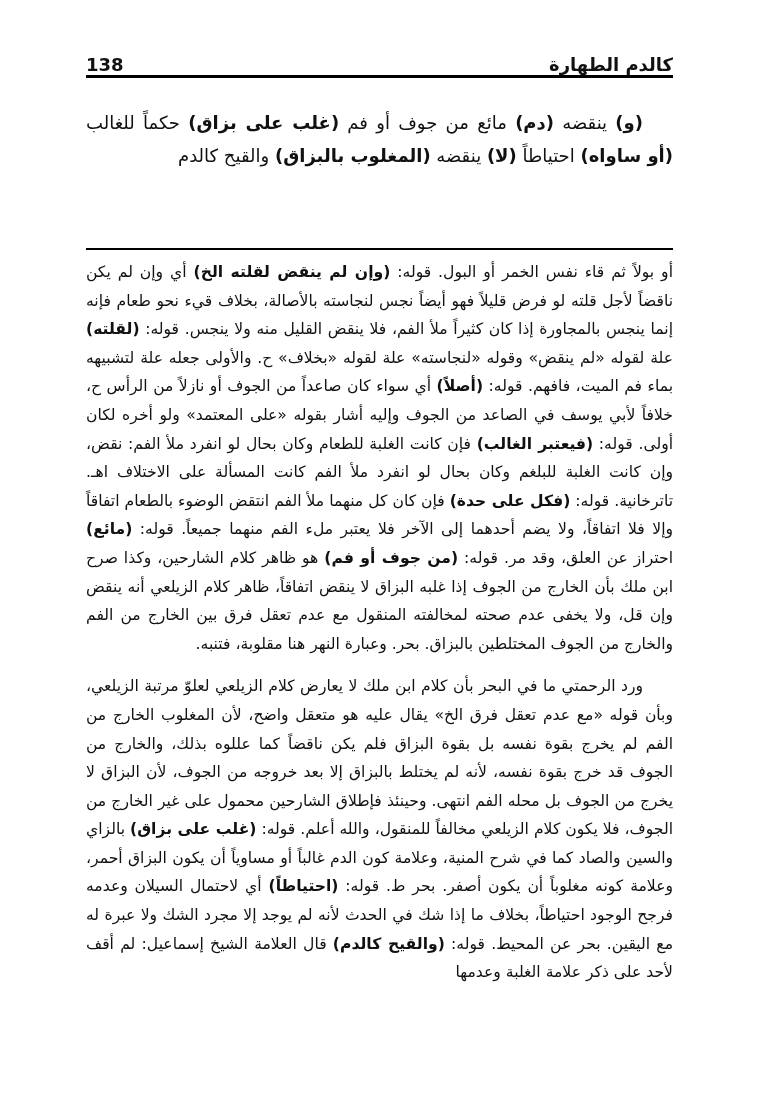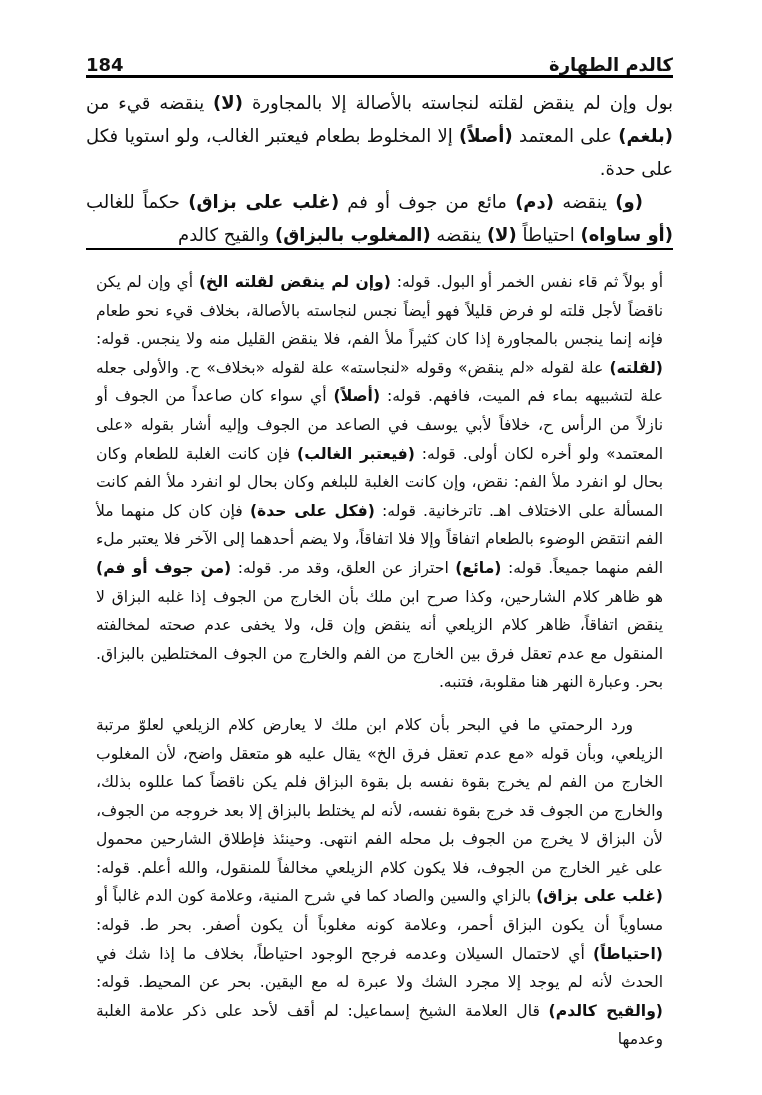--- a/index.html
+++ b/index.html
@@ -50,20 +50,21 @@
       width: 587px;
       font-size: 18px;
       line-height: 33px;
       text-align: justify;
       text-align-last: right;
     }
     .main-text p {
       margin: 0;
     }
     .main-text p.gap {
+      margin-top: 20px;
       text-indent: 30px;
     }
     .main-text .hl {
       font-weight: bold;
     }
     .divider {
       position: absolute;
       top: 248px;
       left: 0;
       width: 587px;
@@ -74,43 +75,42 @@
       position: absolute;
       top: 258px;
       left: 0;
       width: 587px;
       font-size: 15.6px;
       line-height: 28.6px;
       text-align: justify;
       text-align-last: right;
     }
     .commentary p {
-      margin: 10px;
+      margin: 0;
     }
     .commentary p.new-para {
       margin-top: 14px;
       text-indent: 30px;
     }
     .commentary .hl {
       font-weight: bold;
     }
   </style>
 </head>
 <body>
 
 <div class="page">
 
   <div class="running-header">
     <span>كالدم الطهارة</span>
-    <span>184</span>
+    <span>138</span>
   </div>
   <div class="header-rule"></div>
 
   <div class="main-text">
-    <p><span>بول وإن لم ينقض لقلته لنجاسته بالأصالة إلا بالمجاورة </span><span class="hl">(لا)</span><span> ينقضه قيء من </span><span class="hl">(بلغم)</span><span> على المعتمد </span><span class="hl">(أصلاً)</span><span> إلا المخلوط بطعام فيعتبر الغالب، ولو استويا فكل على حدة.</span></p>
     <p class="gap"><span class="hl">(و)</span><span> ينقضه </span><span class="hl">(دم)</span><span> مائع من جوف أو فم </span><span class="hl">(غلب على بزاق)</span><span> حكماً للغالب </span><span class="hl">(أو ساواه)</span><span> احتياطاً </span><span class="hl">(لا)</span><span> ينقضه </span><span class="hl">(المغلوب بالبزاق)</span><span> والقيح كالدم</span></p>
   </div>
 
   <div class="divider"></div>
 
   <div class="commentary">
     <p><span>أو بولاً ثم قاء نفس الخمر أو البول. قوله: </span><span class="hl">(وإن لم ينقض لقلته الخ)</span><span> أي وإن لم يكن ناقضاً لأجل قلته لو فرض قليلاً فهو أيضاً نجس لنجاسته بالأصالة، بخلاف قيء نحو طعام فإنه إنما ينجس بالمجاورة إذا كان كثيراً ملأ الفم، فلا ينقض القليل منه ولا ينجس. قوله: </span><span class="hl">(لقلته)</span><span> علة لقوله «لم ينقض» وقوله «لنجاسته» علة لقوله «بخلاف» ح. والأولى جعله علة لتشبيهه بماء فم الميت، فافهم. قوله: </span><span class="hl">(أصلاً)</span><span> أي سواء كان صاعداً من الجوف أو نازلاً من الرأس ح، خلافاً لأبي يوسف في الصاعد من الجوف وإليه أشار بقوله «على المعتمد» ولو أخره لكان أولى. قوله: </span><span class="hl">(فيعتبر الغالب)</span><span> فإن كانت الغلبة للطعام وكان بحال لو انفرد ملأ الفم: نقض، وإن كانت الغلبة للبلغم وكان بحال لو انفرد ملأ الفم كانت المسألة على الاختلاف اهـ. تاترخانية. قوله: </span><span class="hl">(فكل على حدة)</span><span> فإن كان كل منهما ملأ الفم انتقض الوضوء بالطعام اتفاقاً وإلا فلا اتفاقاً، ولا يضم أحدهما إلى الآخر فلا يعتبر ملء الفم منهما جميعاً. قوله: </span><span class="hl">(مائع)</span><span> احتراز عن العلق، وقد مر. قوله: </span><span class="hl">(من جوف أو فم)</span><span> هو ظاهر كلام الشارحين، وكذا صرح ابن ملك بأن الخارج من الجوف إذا غلبه البزاق لا ينقض اتفاقاً، ظاهر كلام الزيلعي أنه ينقض وإن قل، ولا يخفى عدم صحته لمخالفته المنقول مع عدم تعقل فرق بين الخارج من الفم والخارج من الجوف المختلطين بالبزاق. بحر. وعبارة النهر هنا مقلوبة، فتنبه.</span></p>
     <p class="new-para"><span>ورد الرحمتي ما في البحر بأن كلام ابن ملك لا يعارض كلام الزيلعي لعلوّ مرتبة الزيلعي، وبأن قوله «مع عدم تعقل فرق الخ» يقال عليه هو متعقل واضح، لأن المغلوب الخارج من الفم لم يخرج بقوة نفسه بل بقوة البزاق فلم يكن ناقضاً كما عللوه بذلك، والخارج من الجوف قد خرج بقوة نفسه، لأنه لم يختلط بالبزاق إلا بعد خروجه من الجوف، لأن البزاق لا يخرج من الجوف بل محله الفم انتهى. وحينئذ فإطلاق الشارحين محمول على غير الخارج من الجوف، فلا يكون كلام الزيلعي مخالفاً للمنقول، والله أعلم. قوله: </span><span class="hl">(غلب على بزاق)</span><span> بالزاي والسين والصاد كما في شرح المنية، وعلامة كون الدم غالباً أو مساوياً أن يكون البزاق أحمر، وعلامة كونه مغلوباً أن يكون أصفر. بحر ط. قوله: </span><span class="hl">(احتياطاً)</span><span> أي لاحتمال السيلان وعدمه فرجح الوجود احتياطاً، بخلاف ما إذا شك في الحدث لأنه لم يوجد إلا مجرد الشك ولا عبرة له مع اليقين. بحر عن المحيط. قوله: </span><span class="hl">(والقيح كالدم)</span><span> قال العلامة الشيخ إسماعيل: لم أقف لأحد على ذكر علامة الغلبة وعدمها</span></p>
   </div>
 

